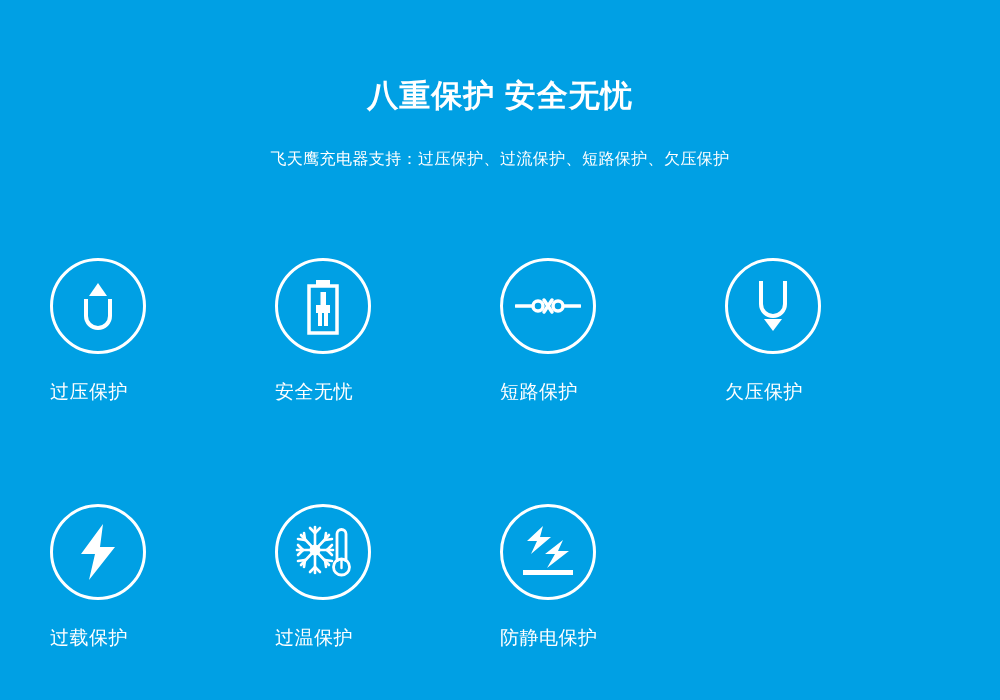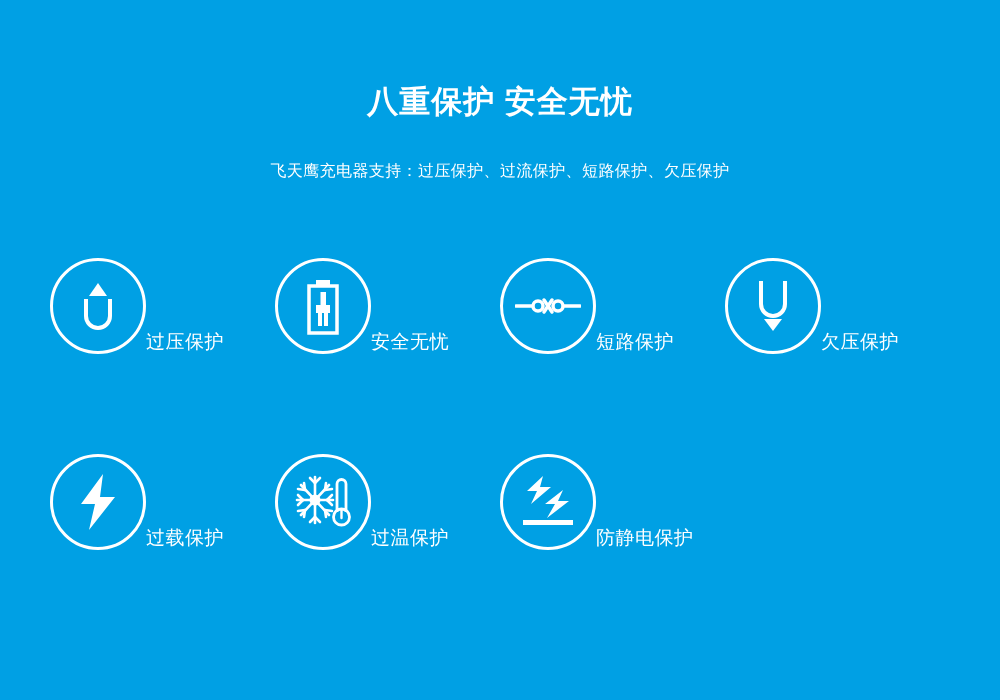--- a/index.html
+++ b/index.html
@@ -23,21 +23,21 @@
 
   
   .header {
     position: absolute;
     left: 0;
     top: 0;
     width: 1000px;
     text-align: center;
   }
   .title {
-    margin: 14px;
+    margin: 8px;
     padding-top: 68px;
     color: #ffffff;
     font-size: 31px;
     font-weight: bold;
     letter-spacing: 1px;
     line-height: 40px;
   }
   .subtitle {
     margin: 0;
     padding-top: 18px;
@@ -61,22 +61,22 @@
   .grid-row {
     display: flex;
     width: 900px;
   }
   .grid-row.row-2 {
     margin-top: 100px;
   }
   .cell {
     width: 225px;
     display: flex;
-    flex-direction: row;
-    align-items: flex-end;
+    flex-direction: column;
+    align-items: flex-start;
   }
   .icon-circle {
     width: 96px;
     height: 96px;
     border: 3px solid #ffffff;
     border-radius: 50%;
     box-sizing: border-box;
     display: flex;
     align-items: center;
     justify-content: center;

